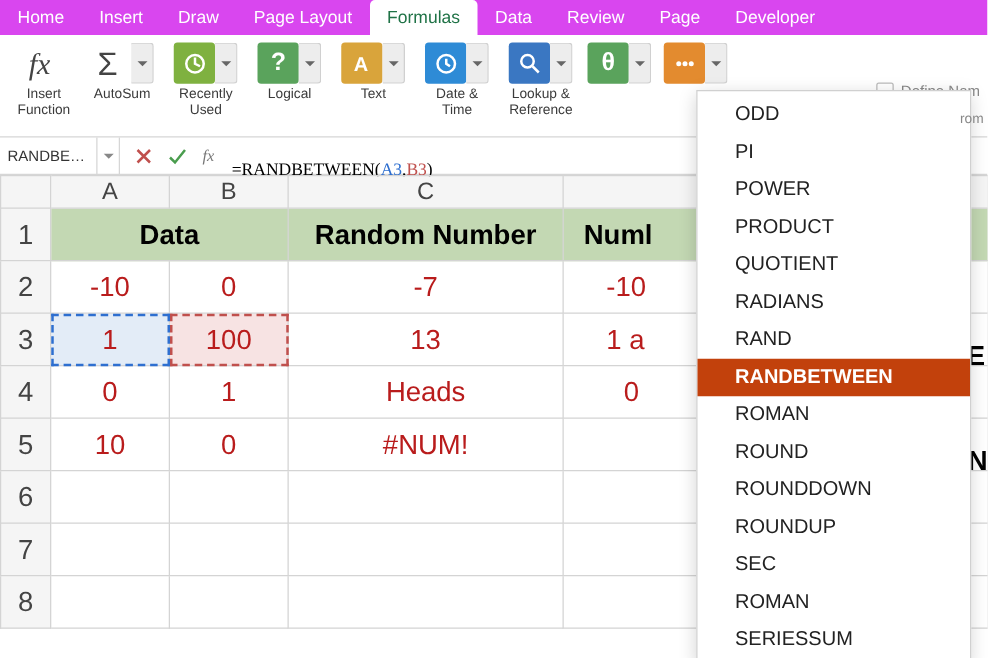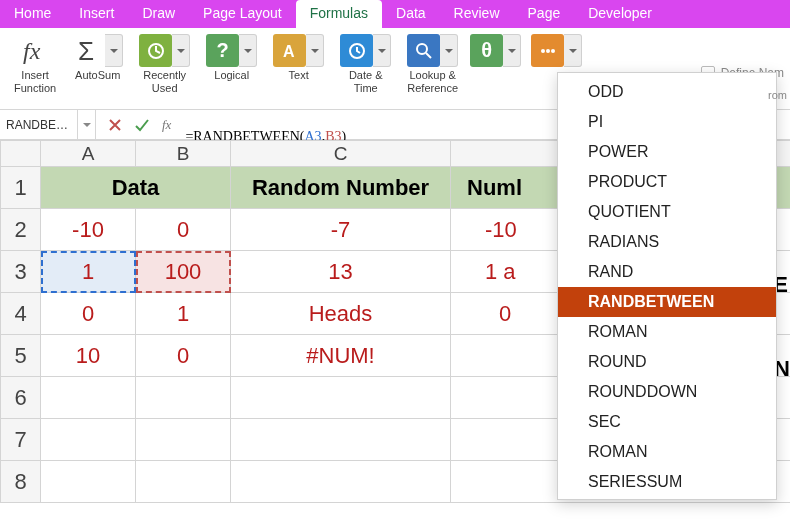--- a/index.html
+++ b/index.html
@@ -289,17 +289,18 @@
     <div class="dditem">PI</div>
     <div class="dditem">POWER</div>
     <div class="dditem">PRODUCT</div>
     <div class="dditem">QUOTIENT</div>
     <div class="dditem">RADIANS</div>
     <div class="dditem">RAND</div>
     <div class="dditem sel">RANDBETWEEN</div>
     <div class="dditem">ROMAN</div>
     <div class="dditem">ROUND</div>
     <div class="dditem">ROUNDDOWN</div>
+    <div class="dditem">ROUNDUP</div>
     <div class="dditem">SEC</div>
     <div class="dditem">ROMAN</div>
     <div class="dditem">SERIESSUM</div>
   </div>
 <div style="position:absolute; left:768px; top:89px; color:#888; font-size:11px">rom</div>
 
 </body></html>

